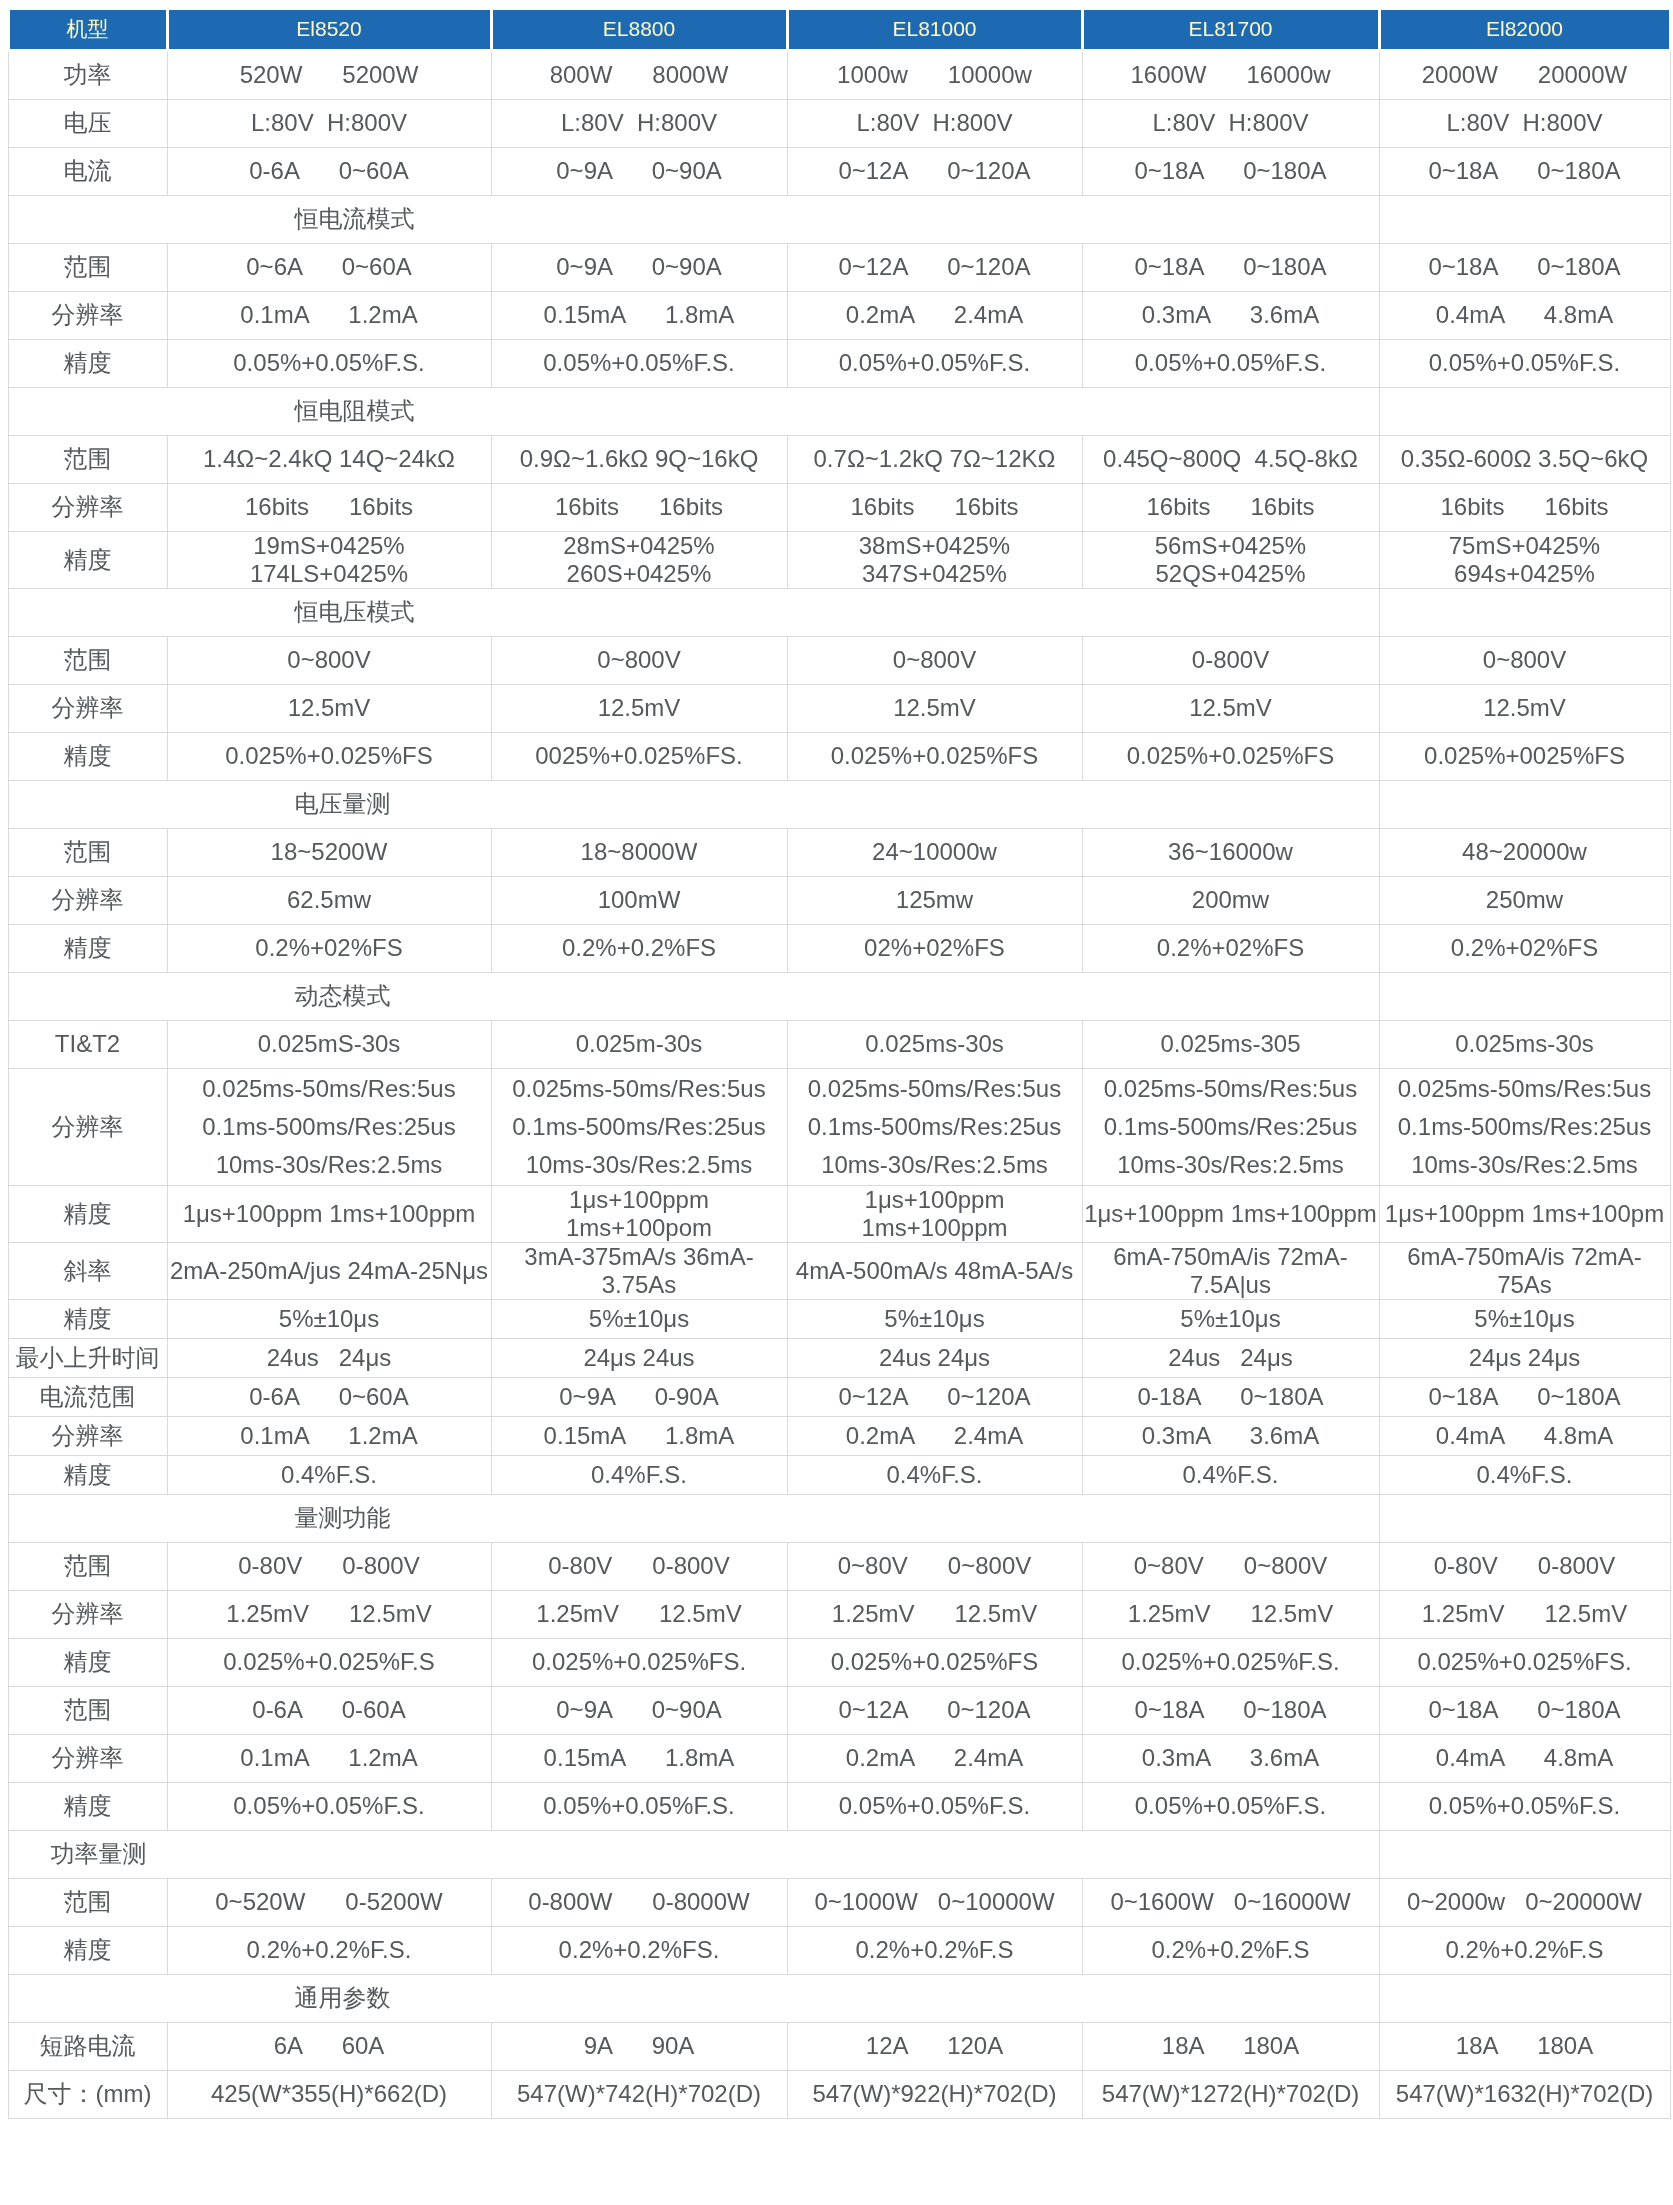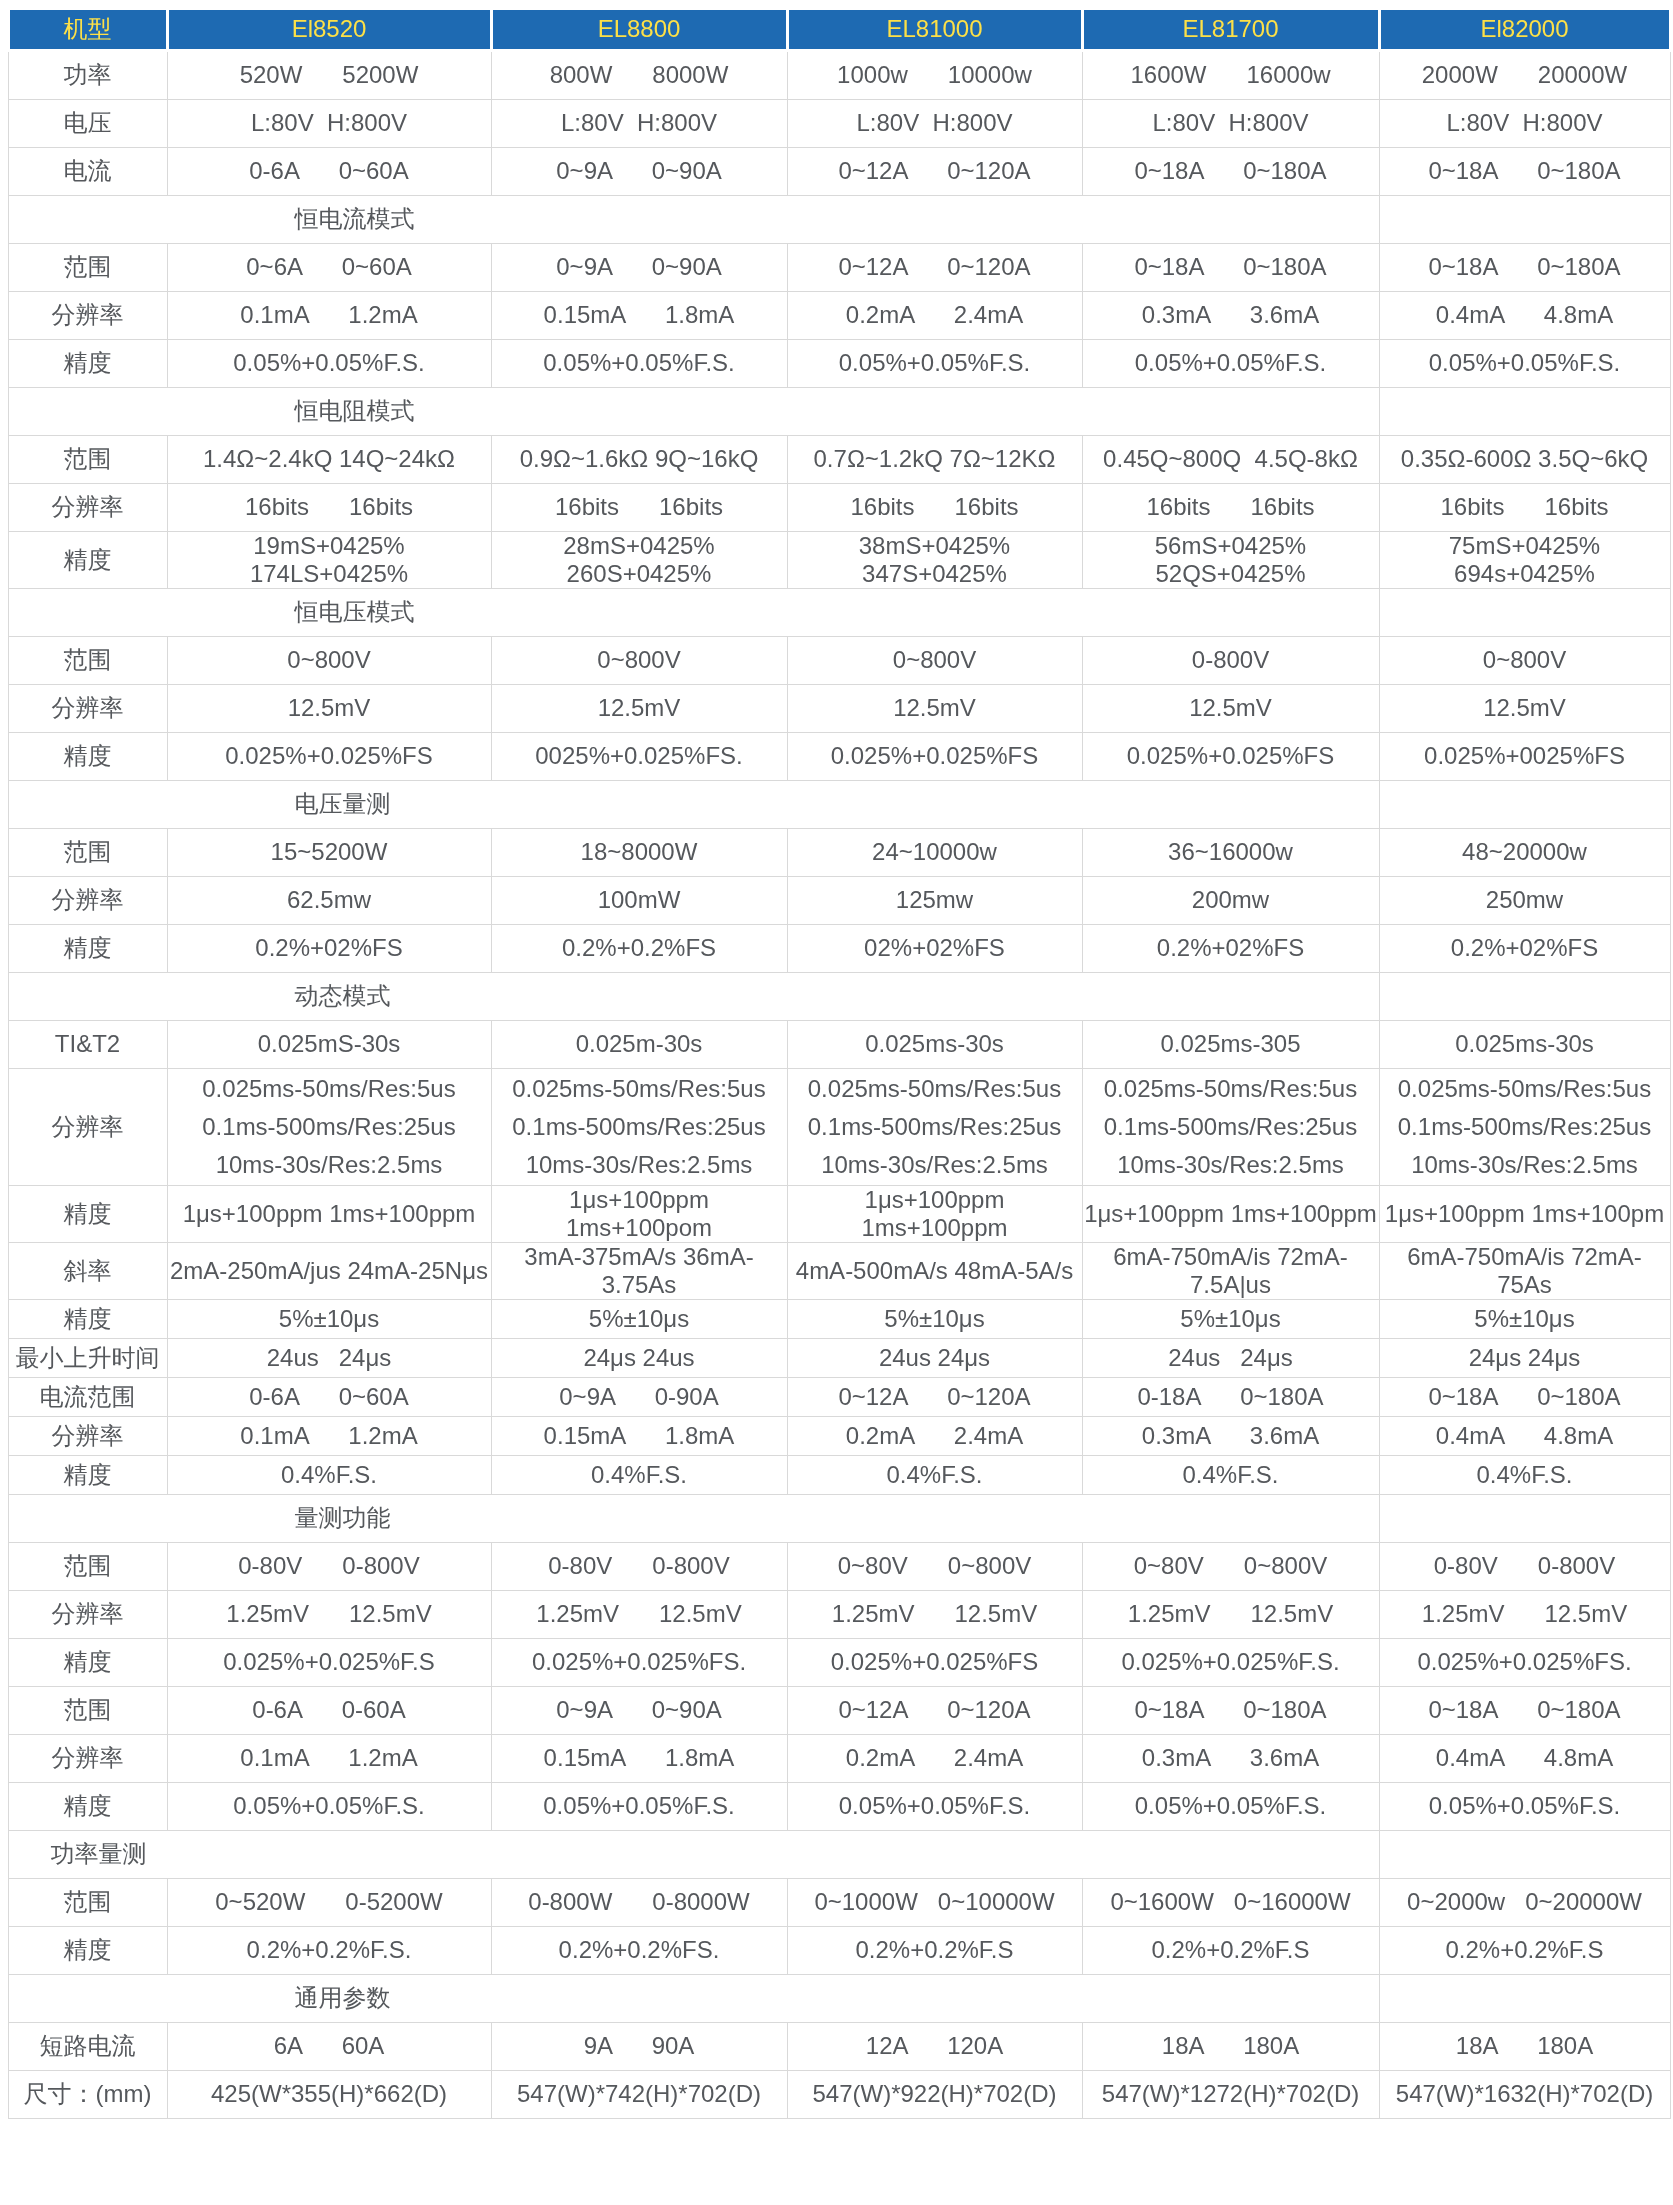--- a/index.html
+++ b/index.html
@@ -15,23 +15,23 @@
   }
   td,th{
     border:1.6px solid #d9d9d9;
     text-align:center;vertical-align:middle;
     white-space:pre-wrap;
     overflow:hidden;
     padding:0 1.6px;
     font-weight:400;
   }
   th{
-    background:#1e6ab2;color:#fde047;
+    background:#1e6ab2;color:#fef9c3;
     border:3.3px solid #ffffff;
-    font-size:24px;font-weight:400;
+    font-size:21px;font-weight:400;
     height:39px;
   }
   tr.r-std td{height:47px;}
   tr.r-sec td{height:47px;}
   tr.r-sm  td{height:38px;}
   tr.r-ml  td{height:116px;line-height:38px;}
   td.sec-cell{text-align:left;padding-left:286px;}
   td.sub-cell{text-align:left;padding-left:42px;}
   td.lbl{padding:0 3.3px;}
 </style>
@@ -165,21 +165,21 @@
         <td>0.025%+0.025%FS</td>
         <td>0.025%+0.025%FS</td>
         <td>0.025%+0025%FS</td>
       </tr>
       <tr class="r-sec">
         <td class="sec-cell" colspan="5">电压量测</td>
         <td></td>
       </tr>
       <tr class="r-std">
         <td class="lbl">范围</td>
-        <td>15~5200W</td>
+        <td>18~5200W</td>
         <td>18~8000W</td>
         <td>24~10000w</td>
         <td>36~16000w</td>
         <td>48~20000w</td>
       </tr>
       <tr class="r-std">
         <td class="lbl">分辨率</td>
         <td>62.5mw</td>
         <td>100mW</td>
         <td>125mw</td>

